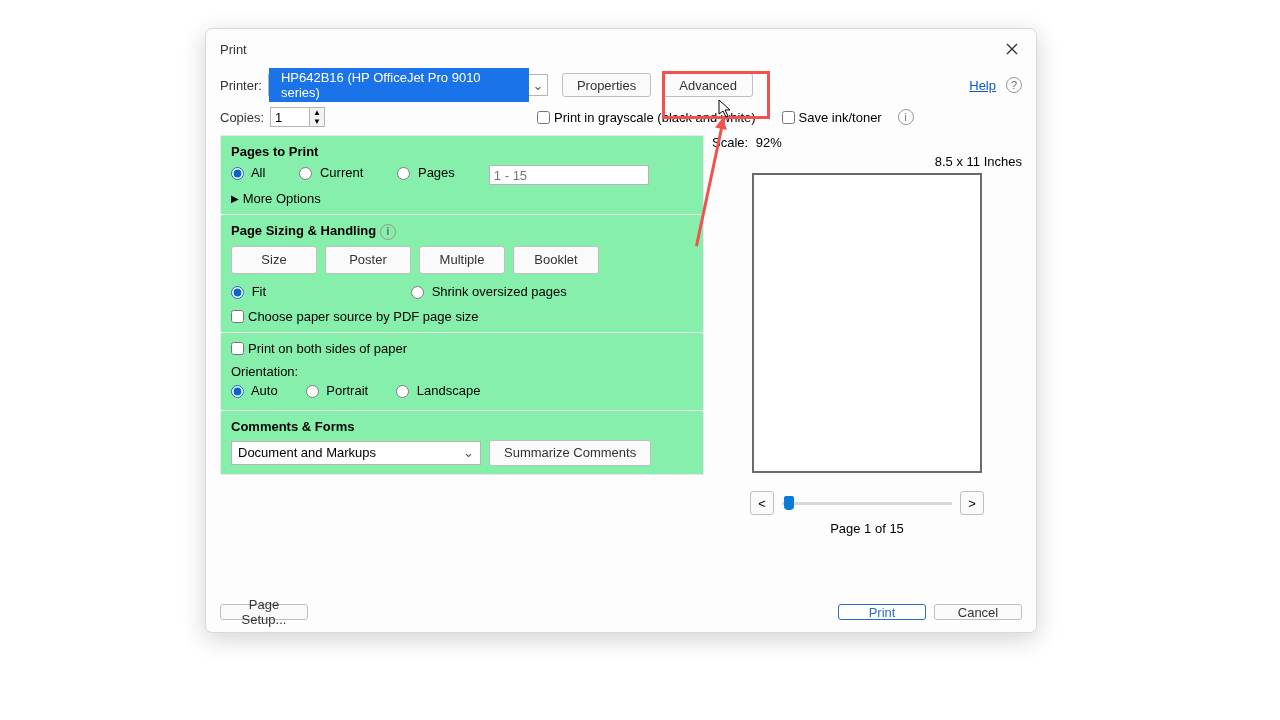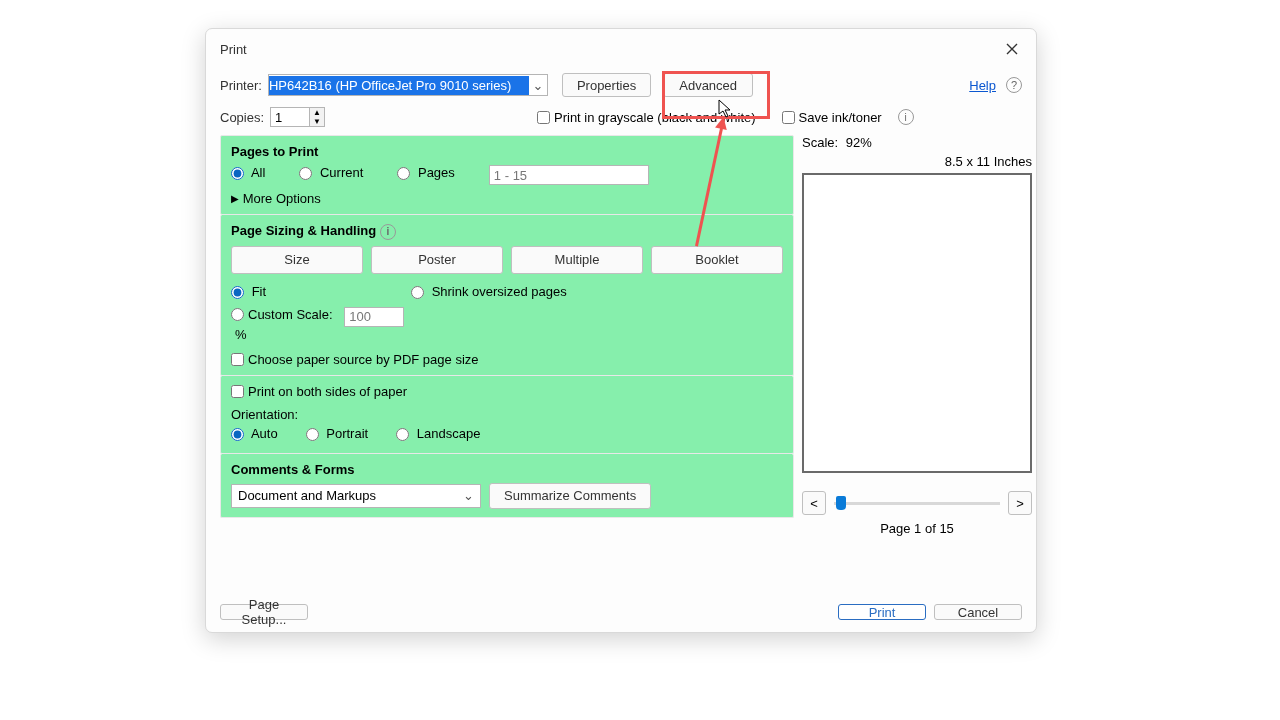--- a/index.html
+++ b/index.html
@@ -12,21 +12,21 @@
   .titlebar { display:flex; align-items:center; padding:10px 14px 6px 14px; }
   .titlebar .title { flex:1; color:#333; }
   .close-x { width:20px;height:20px; display:flex;align-items:center;justify-content:center; cursor:pointer;}
   .content { padding: 0 14px 14px 14px; }
   .row { display:flex; align-items:center; gap:6px; margin-top:6px;}
   .label { color:#333; }
   .printer-select {
     display:inline-flex; align-items:center; width:280px; height:22px;
     border:1px solid #b5b5b5; background:#fff; padding:0;
   }
-  .printer-select .val { flex:1; color:#fff; background:#1a73e8; padding:2px 0; }
+  .printer-select .val { flex:1; color:#fff; background:#1a73e8; padding:2px 12px; }
   .printer-select .arrow { width:18px; text-align:center; color:#555; }
   .btn {
     background:#fafafa; border:1px solid #bfbfbf; border-radius:3px;
     padding:0 14px; height:24px; display:inline-flex; align-items:center; justify-content:center;
     color:#333; cursor:pointer;
   }
   .btn-primary { border-color:#2a6dc2; color:#2a6dc2; background:#fff; }
   .highlight-box {
     position:absolute; border:3px solid #ef5350; pointer-events:none;
   }
@@ -41,21 +41,21 @@
   .left { flex:1; }
   .right { width:310px; }
   .group { border:1px solid #e8e8e8; background:#86efac; padding:8px 10px; border-radius:2px;}
   .group + .group { border-top:none; }
   .group-title { font-weight:600; margin-bottom:6px; font-size:13px;}
   .radio-row { display:flex; gap:34px; align-items:flex-start; margin:4px 0;}
   .pages-input { width:160px; height:20px; border:1px solid #b5b5b5; color:#777; padding:0 4px;}
   .more { display:flex; align-items:center; gap:4px; margin-top:6px; cursor:pointer;}
   .more .tri { font-size:10px; }
   .szbtns { display:flex; gap:8px; margin-bottom:10px;}
-  .szbtns .btn { width:132px; height:28px;}
+  .szbtns .btn { width:86px; height:28px;}
   .two-col { display:grid; grid-template-columns: 180px 1fr; row-gap:8px; align-items:center;}
   .cs-input { width:60px; height:20px; border:1px solid #b5b5b5; color:#777; padding:0 4px;}
   .combo { display:flex; align-items:center; border:1px solid #b5b5b5; background:#fff; width:250px; height:24px; padding:0 6px;}
   .combo .arrow { margin-left:auto; color:#555;}
   .preview-label { text-align:right; margin-bottom:4px;}
   .preview-box { width:230px; height:300px; border:2px solid #6a6a6a; background:#fff; margin:0 auto;}
   .nav-row { display:flex; align-items:center; gap:8px; margin-top:18px; justify-content:center;}
   .nav-btn { width:24px; height:24px; border:1px solid #bfbfbf; background:#fafafa; border-radius:3px; display:flex;align-items:center;justify-content:center; cursor:pointer;}
   .slider-track { flex:1; height:3px; background:#d8d8d8; position:relative; max-width:170px;}
   .slider-thumb { position:absolute; left:2px; top:-6px; width:10px; height:14px; background:#0a7bd8; border-radius:2px 2px 4px 4px;}
@@ -152,28 +152,20 @@
           </div>
           <div class="szbtns">
             <button class="btn">Size</button>
             <button class="btn">Poster</button>
             <button class="btn">Multiple</button>
             <button class="btn">Booklet</button>
           </div>
           <div class="two-col">
             <label><input type="radio" name="sz" checked="" style=""> <span>Fit</span></label>
             <label><input type="radio" name="sz" style=""> <span>Shrink oversized pages</span></label>
-            <div>
-              <label style="display:inline-flex;align-items:center;">
-                <input type="radio" name="sz" style=""> 
-                  <span>Custom Scale:</span>
-              </label>
-              <input class="cs-input" style="margin-left: 8px;" value="100">
-              <span style="margin-left:4px;">%</span>
-            </div>
           </div>
           <label style="display:flex;align-items:center;margin-top:10px;">
             <input type="checkbox" style=""> 
               <span>Choose paper source by PDF page size</span>
           </label>
         </div>
 
         <div class="group">
           <label style="display:flex;align-items:center;">
             <input type="checkbox" style=""> 

